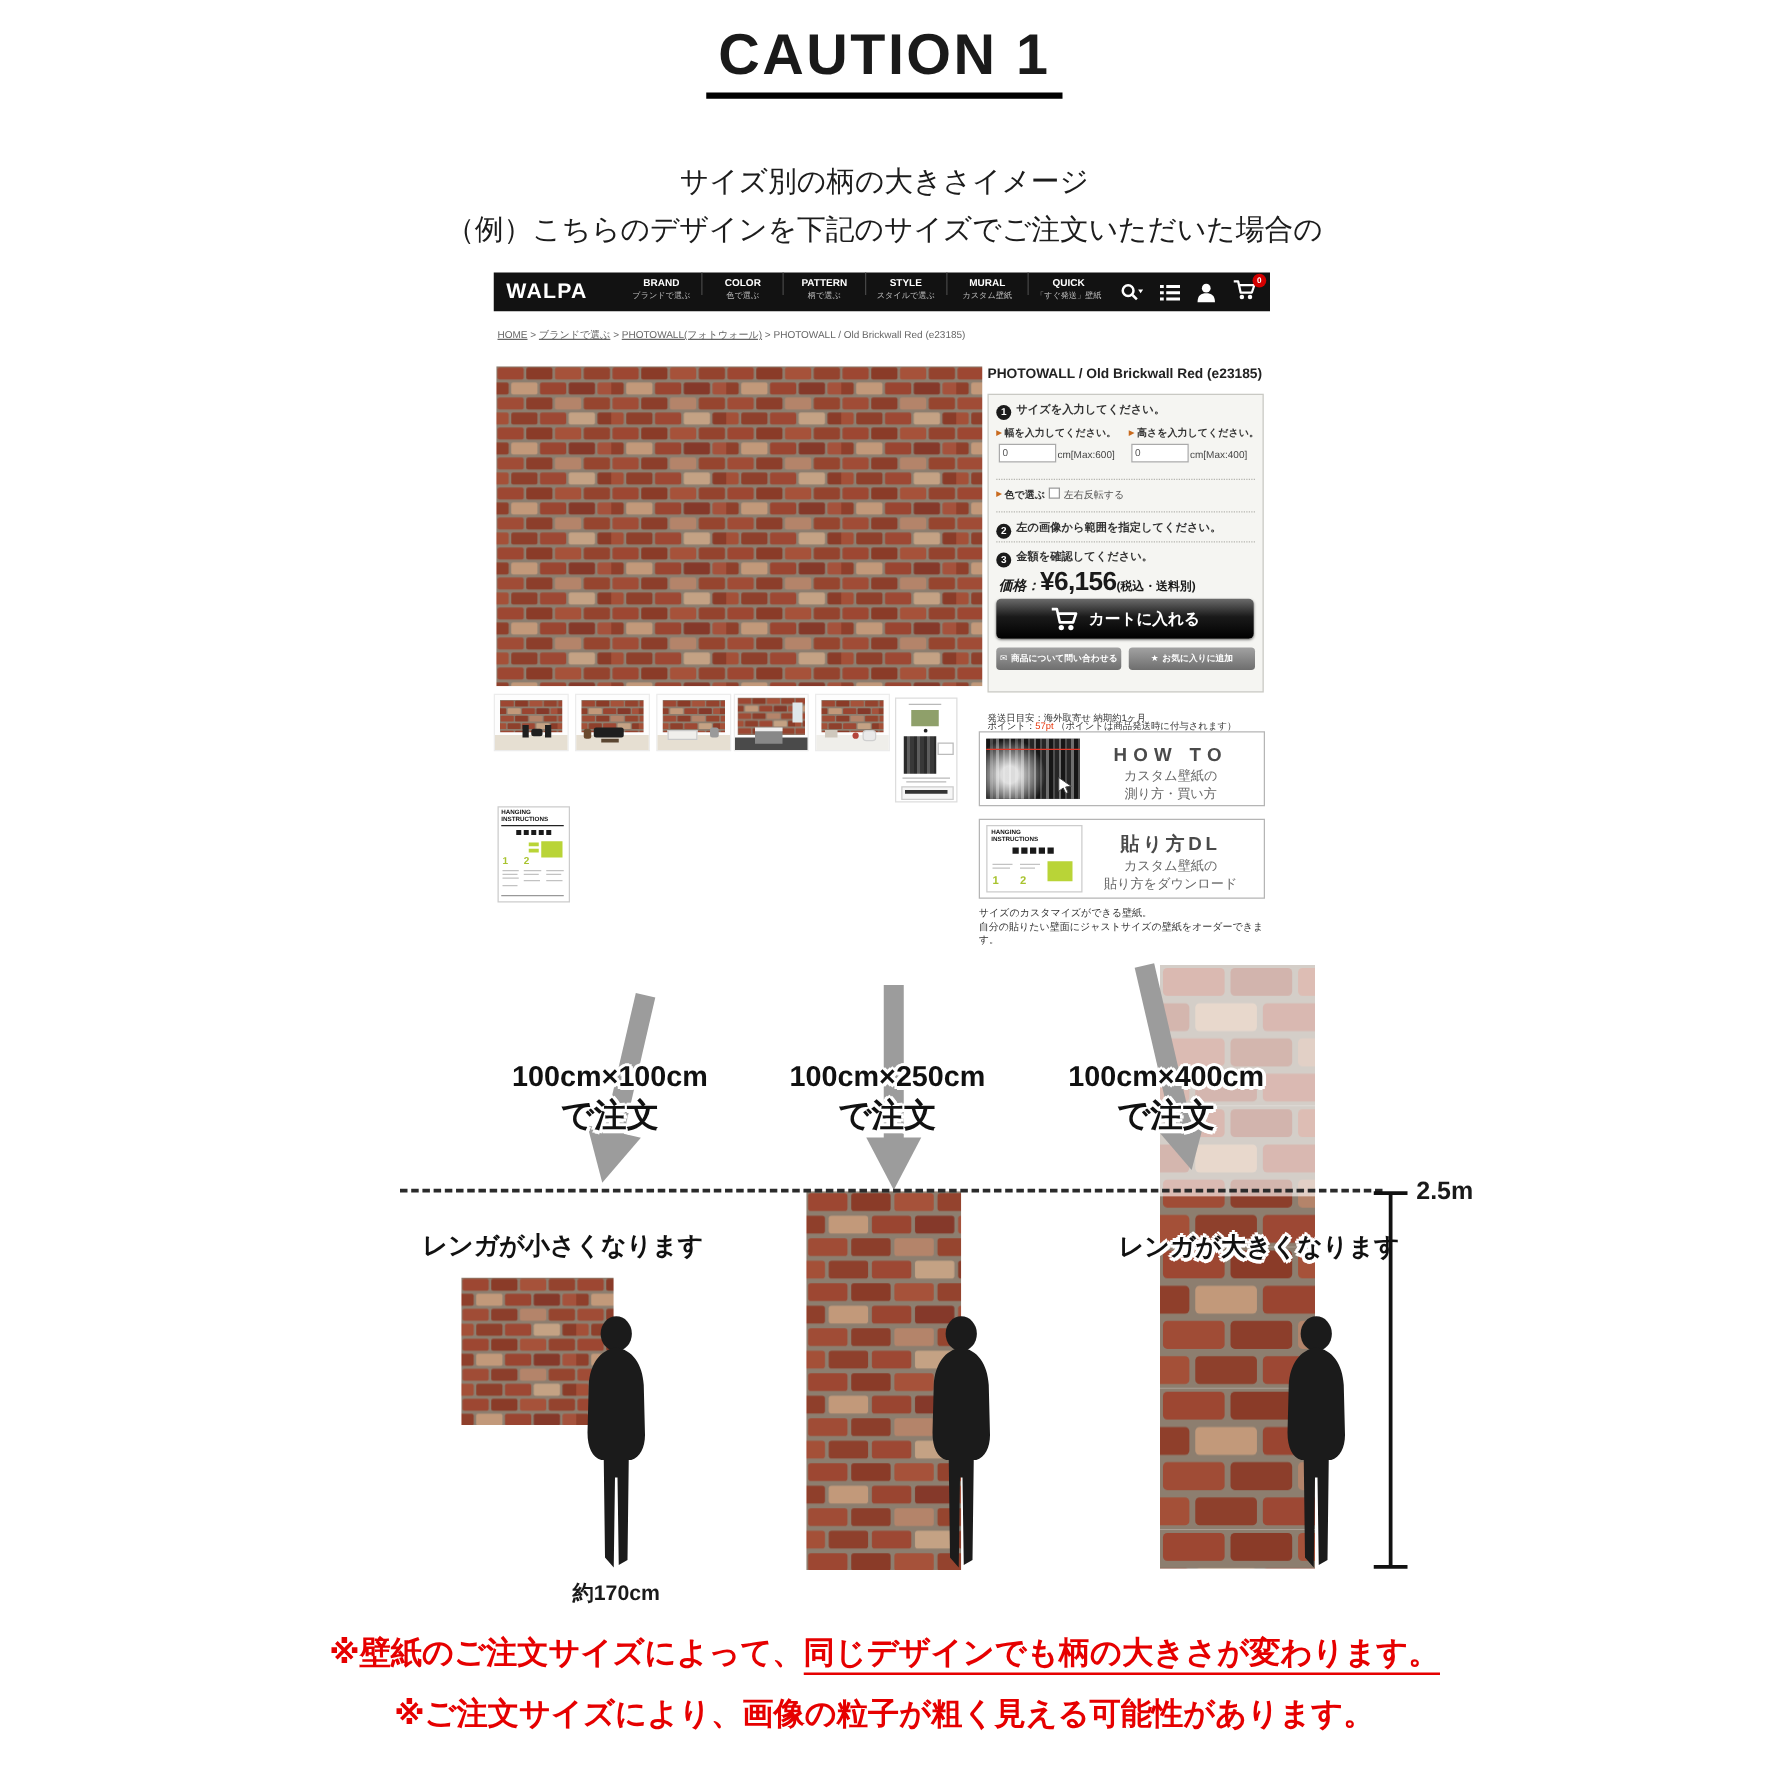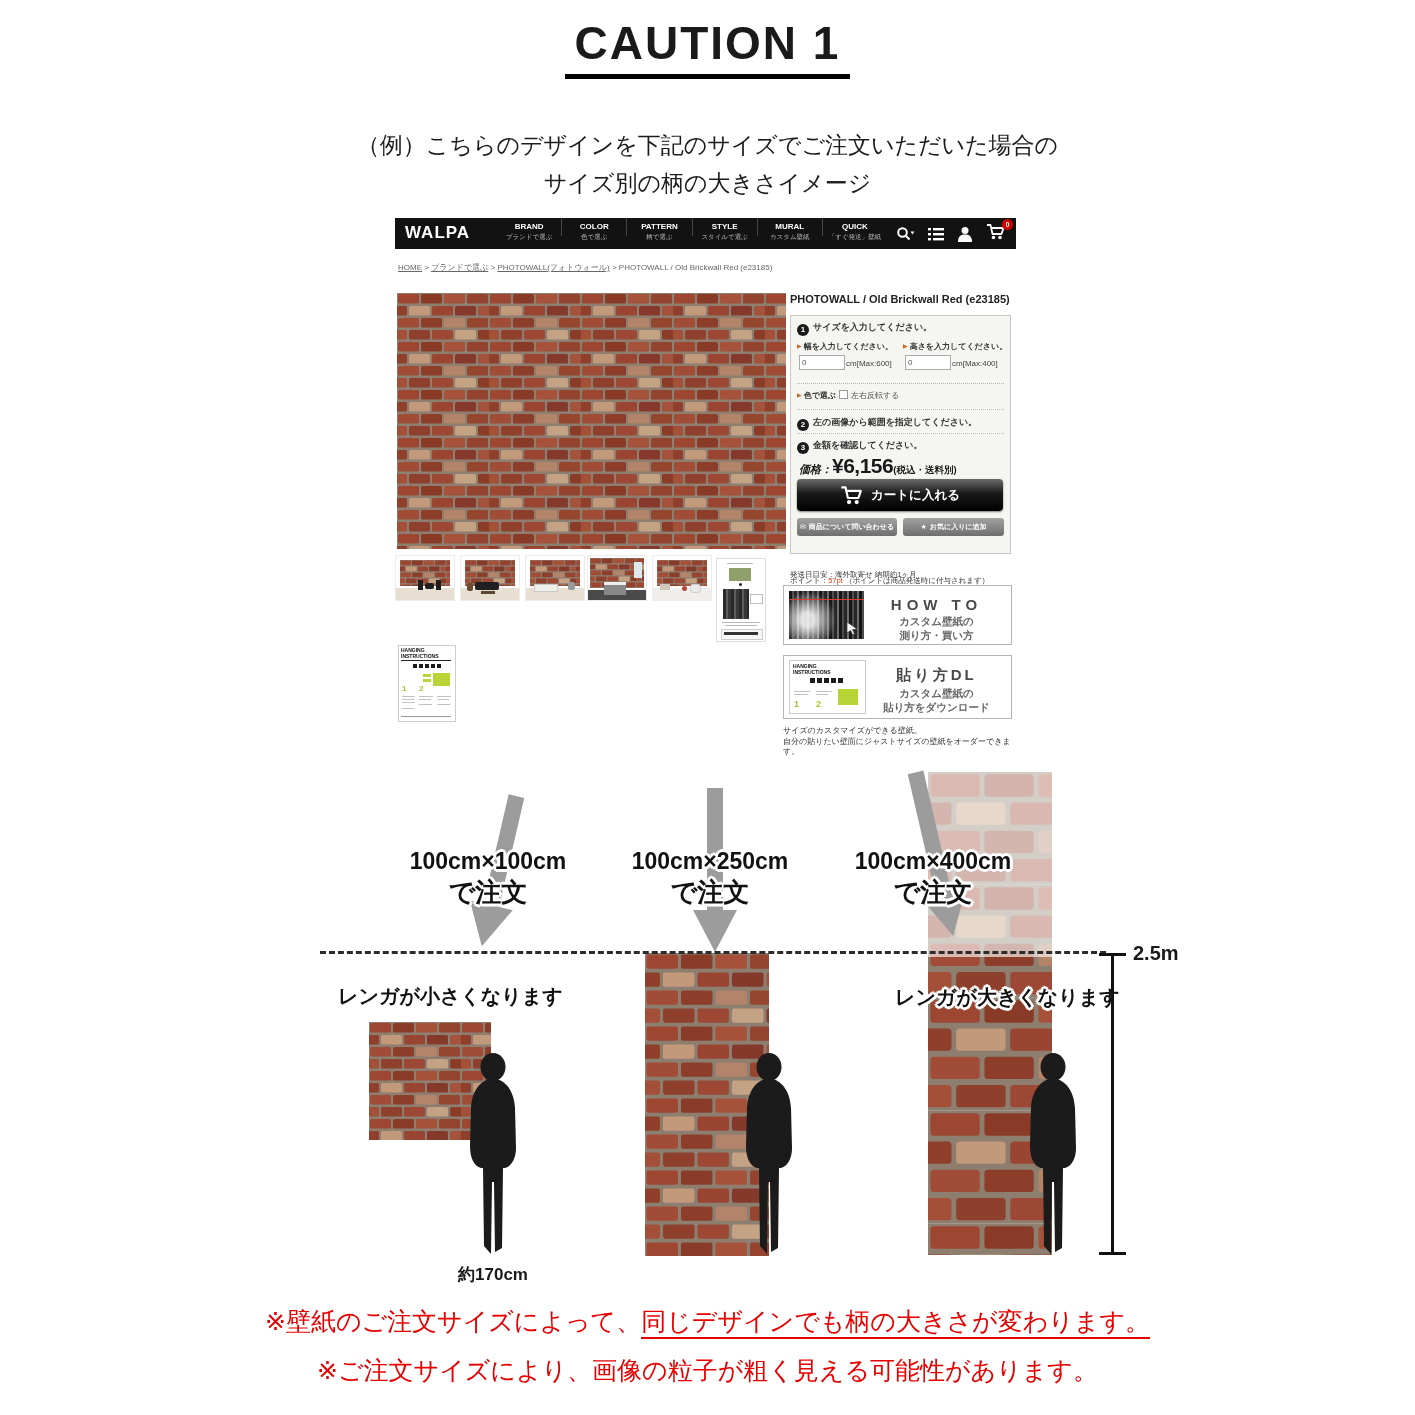--- a/index.html
+++ b/index.html
@@ -58,21 +58,21 @@
   .pts-red{color:#e8380d;}
   .ship{position:absolute;left:0;top:277px;font-size:7.5px;color:#333;}
   .infobox{position:absolute;left:-7px;width:227px;background:#fff;border:1px solid #b5b5b5;cursor:pointer;}
   .forest{position:absolute;left:5px;top:5px;width:75px;
           background-color:#333;
           background-image:radial-gradient(circle at 25% 60%, rgba(255,255,255,.85) 0 7px, rgba(255,255,255,0) 45%),
             repeating-linear-gradient(90deg,#161616 0 3px,#4d4d4d 3px 5px,#262626 5px 8px,#6e6e6e 8px 10px);}
   .redline{position:absolute;left:0;top:8px;width:100%;height:1px;background:#e03a2a;}
   .ib-title{position:absolute;left:85px;top:10px;width:135px;text-align:center;
             font-size:15px;font-weight:bold;color:#4a4a4a;letter-spacing:5px;}
-  .ib-sub{position:absolute;left:85px;width:135px;text-align:center;font-size:10.5px;color:#666;line-height:14px;font-weight:bold;}
+  .ib-sub{position:absolute;left:85px;width:135px;text-align:center;font-size:10.5px;color:#666;line-height:14px;}
   .desc{position:absolute;left:-7px;top:433px;width:230px;font-size:8px;line-height:10.5px;color:#333;}
 
   
   .thumbs{position:absolute;left:0;top:338px;}
   .thumb{position:absolute;top:0;width:58px;height:44px;background:#fdfdfd;box-shadow:0 0 0 1px #ececec;cursor:pointer;}
   .t-wall{position:absolute;left:4px;top:4px;}
   .t-floor{position:absolute;left:0;bottom:0;width:100%;height:12px;background:#e6dfd2;}
   .f{position:absolute;background:#1f1f1f;}
   .guide-thumb{position:absolute;left:321px;top:2px;width:48px;height:82px;background:#fff;border:1px solid #ddd;cursor:pointer;}
   .g-line{position:absolute;background:#b9b9b9;height:1px;}
@@ -91,21 +91,21 @@
   .dashline{position:absolute;left:320px;top:951px;width:786px;height:0;border-top:3px dashed #2b2b2b;z-index:5;}
   .note{position:absolute;z-index:6;font-size:20px;font-weight:bold;color:#111;}
   .note-outline{text-shadow:-2px -2px 0 #fff,2px -2px 0 #fff,-2px 2px 0 #fff,2px 2px 0 #fff,0 -3px 0 #fff,0 3px 0 #fff,-3px 0 0 #fff,3px 0 0 #fff;}
   .person{z-index:4;}
   .height-cap{position:absolute;left:429px;top:1263px;width:128px;text-align:center;font-size:17px;font-weight:bold;z-index:6;}
   .mline{position:absolute;left:1111px;top:955px;width:3px;height:299px;background:#111;z-index:6;}
   .mtick{position:absolute;left:1099px;width:27px;height:3px;background:#111;z-index:6;}
   .mlabel{position:absolute;left:1133px;top:942px;font-size:20px;font-weight:bold;z-index:6;}
 
   
-  .warn{position:absolute;left:0;width:100%;text-align:center;font-size:25px;font-weight:normal;color:#e60000;z-index:6;}
+  .warn{position:absolute;left:0;width:100%;text-align:center;font-size:25px;font-weight:bold;color:#e60000;z-index:6;}
   .warn-ul{border-bottom:2px solid #e60000;padding-bottom:2px;}
 </style>
 </head>
 <body>
 
 <div class="canvas">
 
   <svg width="0" height="0" style="position:absolute">
     <defs>
       <g id="btile">
@@ -143,22 +143,22 @@
         </pattern>
       <symbol id="person" viewBox="0 0 64 208">
         <ellipse cx="32" cy="15" rx="12.5" ry="14" fill="#1b1b1b"></ellipse>
         <path fill="#1b1b1b" d="M32,26 C19,28 11,39 10,56 L9,94 C9,106 13,114 20,116 L22,116 L23,194 L30,202 L31,130 L33,130 L34,200 L41,196 L42,116 L44,116 C51,114 55,106 55,96 L54,56 C53,39 45,28 32,26 Z"></path>
       </symbol>
     </defs>
   </svg>
 
   <div class="title-wrap"><span class="main-title">CAUTION 1</span></div>
   <div class="subtitle">
+    <div>サイズ別の柄の大きさイメージ</div>
     <div>（例）こちらのデザインを下記のサイズでご注文いただいた場合の</div>
-    <div>サイズ別の柄の大きさイメージ</div>
   </div>
 
   <div class="shot">
 
     <div class="navbar">
       <span class="logo">WALPA</span>
       <div class="nav-items">
         <div class="nav-item">
             <span class="nav-en">BRAND</span>
             <span class="nav-jp">ブランドで選ぶ</span>

